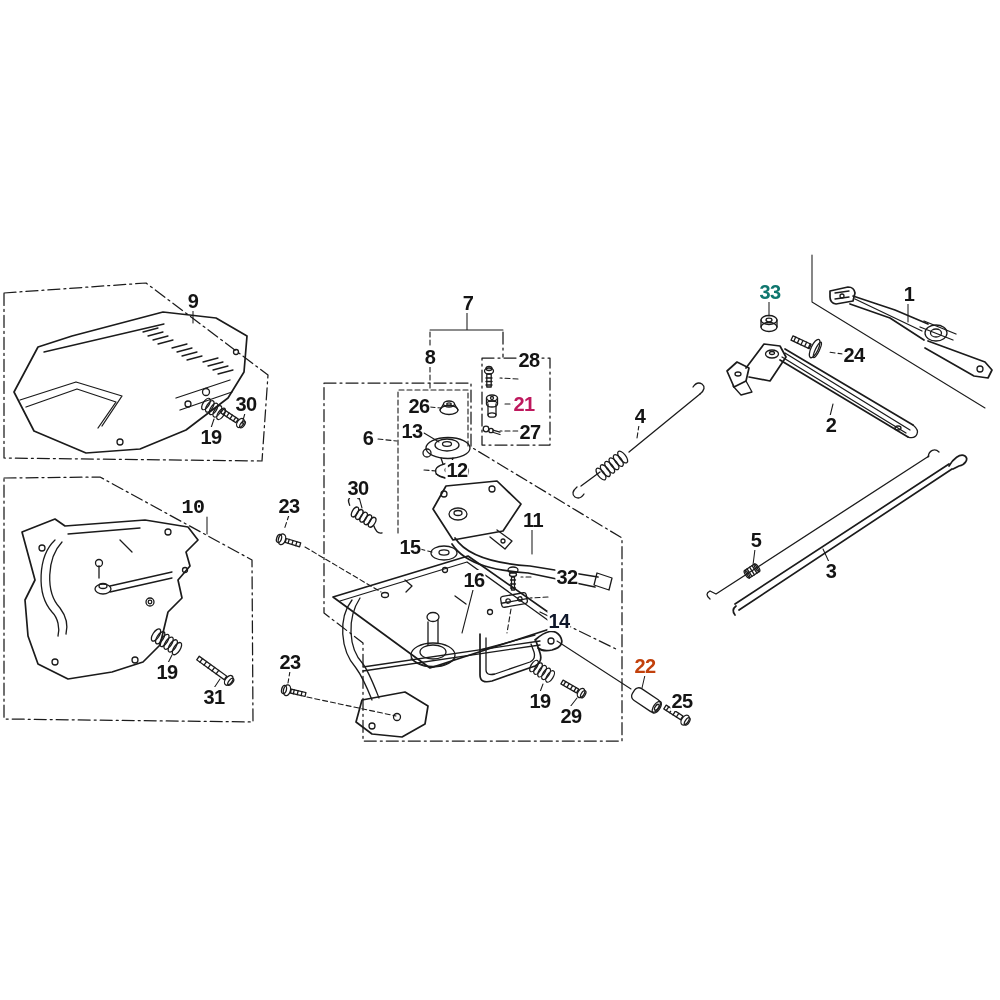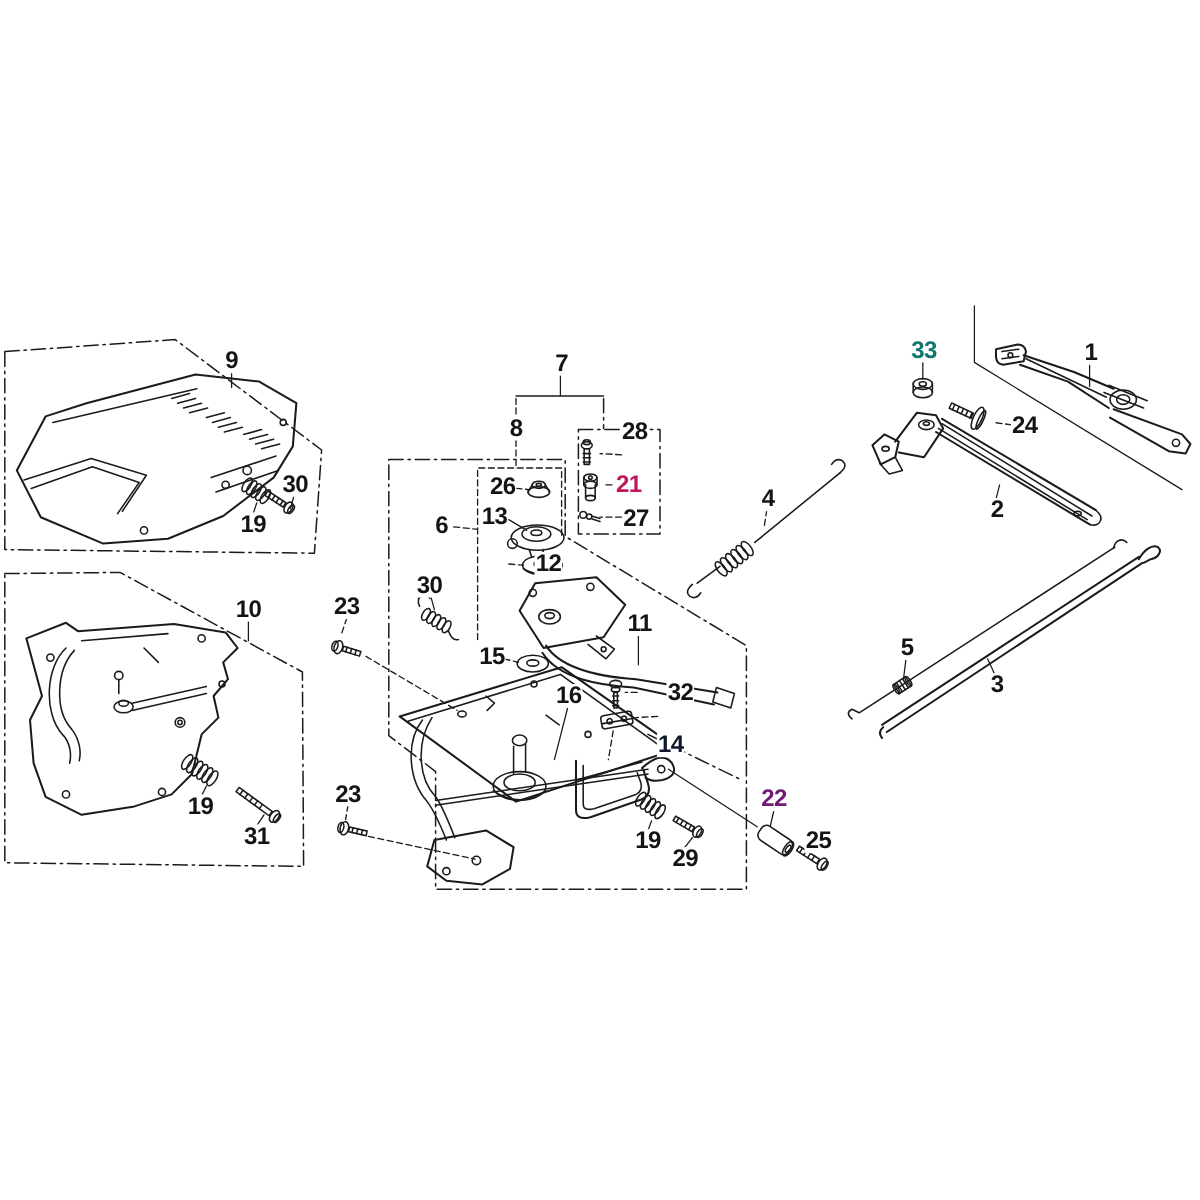--- a/index.html
+++ b/index.html
@@ -348,21 +348,21 @@
     <path class="d" d="M639,425 L637,438"></path>
     <path class="ld" d="M755,549 L753,565"></path>
     <path class="ld" d="M829,562 L823,549"></path>
   </g>
 </svg>
 
 <div id="callout-layer">
       <div class="callout" style="left: 193px; top: 301px; color: rgb(20, 20, 20);">9</div>
       <div class="callout" style="left: 246px; top: 404px; color: rgb(20, 20, 20);">30</div>
       <div class="callout" style="left: 211px; top: 437px; color: rgb(20, 20, 20);">19</div>
-      <div class="callout" style="left: 207px; top: 508px; color: rgb(20, 20, 20);">10</div>
+      <div class="callout" style="left: 193px; top: 508px; color: rgb(20, 20, 20); font-family: Liberation Mono, monospace;">10</div>
       <div class="callout" style="left: 167px; top: 672px; color: rgb(20, 20, 20);">19</div>
       <div class="callout" style="left: 214px; top: 697px; color: rgb(20, 20, 20);">31</div>
       <div class="callout" style="left: 289px; top: 506px; color: rgb(20, 20, 20);">23</div>
       <div class="callout" style="left: 290px; top: 662px; color: rgb(20, 20, 20);">23</div>
       <div class="callout" style="left: 358px; top: 488px; color: rgb(20, 20, 20);">30</div>
       <div class="callout" style="left: 368px; top: 438px; color: rgb(20, 20, 20);">6</div>
       <div class="callout" style="left: 419px; top: 406px; color: rgb(20, 20, 20);">26</div>
       <div class="callout" style="left: 412px; top: 431px; color: rgb(20, 20, 20);">13</div>
       <div class="callout" style="left: 413px; top: 470px; color: rgb(20, 20, 20); margin-left: 44px;">12</div>
       <div class="callout" style="left: 468px; top: 303px; color: rgb(20, 20, 20);">7</div>
@@ -370,21 +370,21 @@
       <div class="callout" style="left: 529px; top: 360px; color: rgb(20, 20, 20);">28</div>
       <div class="callout" style="left: 524px; top: 404px; color: #be185d;">21</div>
       <div class="callout" style="left: 530px; top: 432px; color: rgb(20, 20, 20);">27</div>
       <div class="callout" style="left: 533px; top: 520px; color: rgb(20, 20, 20);">11</div>
       <div class="callout" style="left: 410px; top: 547px; color: rgb(20, 20, 20);">15</div>
       <div class="callout" style="left: 474px; top: 580px; color: rgb(20, 20, 20);">16</div>
       <div class="callout" style="left: 542px; top: 577px; color: rgb(20, 20, 20); margin-left: 25px;">32</div>
       <div class="callout" style="left: 559px; top: 597px; color: #0f172a; margin-top: 24px;">14</div>
       <div class="callout" style="left: 540px; top: 701px; color: rgb(20, 20, 20);">19</div>
       <div class="callout" style="left: 571px; top: 716px; color: rgb(20, 20, 20);">29</div>
-      <div class="callout" style="left: 645px; top: 666px; color: #701a75;">22</div>
+      <div class="callout" style="left: 645px; top: 666px; color: #c2410c;">22</div>
       <div class="callout" style="left: 682px; top: 701px; color: rgb(20, 20, 20);">25</div>
       <div class="callout" style="left: 770px; top: 292px; color: #0f766e;">33</div>
       <div class="callout" style="left: 854px; top: 355px; color: rgb(20, 20, 20);">24</div>
       <div class="callout" style="left: 909px; top: 294px; color: rgb(20, 20, 20);">1</div>
       <div class="callout" style="left: 831px; top: 425px; color: rgb(20, 20, 20);">2</div>
       <div class="callout" style="left: 640px; top: 416px; color: rgb(20, 20, 20);">4</div>
       <div class="callout" style="left: 756px; top: 540px; color: rgb(20, 20, 20);">5</div>
       <div class="callout" style="left: 831px; top: 571px; color: rgb(20, 20, 20);">3</div>
     </div>
 

